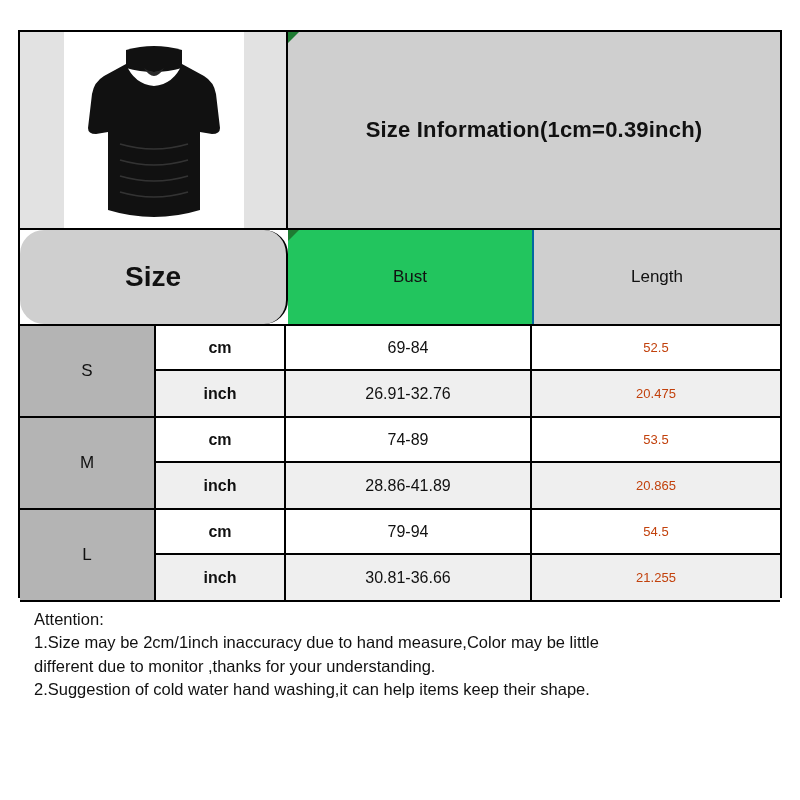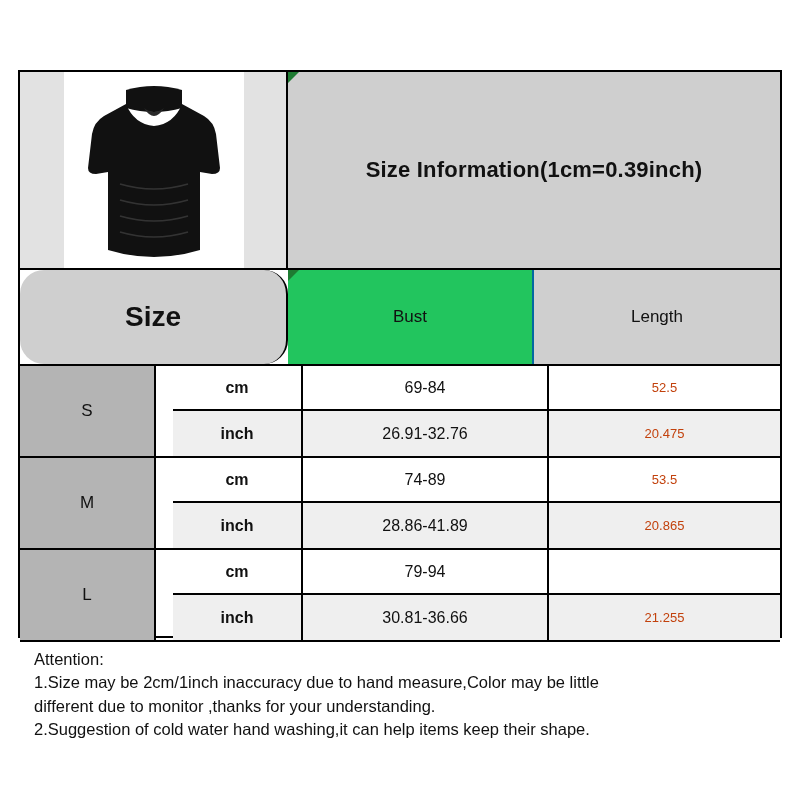--- a/index.html
+++ b/index.html
@@ -12,21 +12,20 @@
   }
   #chart {
     position: absolute;
     left: 18px;
     top: 30px;
     width: 764px;
     height: 568px;
     border: 2px solid #000000;
     box-sizing: border-box;
     background: #ffffff;
-    margin-top: 40px;
   }
   .row { display: flex; }
 
   
   .header-band {
     height: 198px;
     border-bottom: 2px solid #000000;
     box-sizing: border-box;
   }
   .img-cell {
@@ -109,21 +108,21 @@
     display: flex;
   }
   .size-label {
     width: 136px;
     background: #b4b4b4;
     border-right: 2px solid #000000;
     display: flex; align-items: center; justify-content: center;
     box-sizing: border-box;
     font-size: 17px; color: #111;
   }
-  .group-rows { flex: 1; padding-left: 17px; }
+  .group-rows { flex: 1; }
   .unit-row {
     display: flex;
     height: 45px;
     box-sizing: border-box;
   }
   .unit-row.first { border-bottom: 2px solid #000000; }
   .unit-cell {
     width: 130px;
     border-right: 2px solid #000000;
     display: flex; align-items: center; justify-content: center;
@@ -243,20 +242,21 @@
       </div>
     </div>
   </div>
 
   <div class="size-group">
     <div class="size-label">L</div>
     <div class="group-rows">
       <div class="unit-row first shade-b">
         <div class="unit-cell">cm</div>
         <div class="val-bust">79-94</div>
+        <div class="val-length">54.5</div>
       </div>
       <div class="unit-row shade-a">
         <div class="unit-cell">inch</div>
         <div class="val-bust">30.81-36.66</div>
         <div class="val-length">21.255</div>
       </div>
     </div>
   </div>
 
   <div class="attention">

